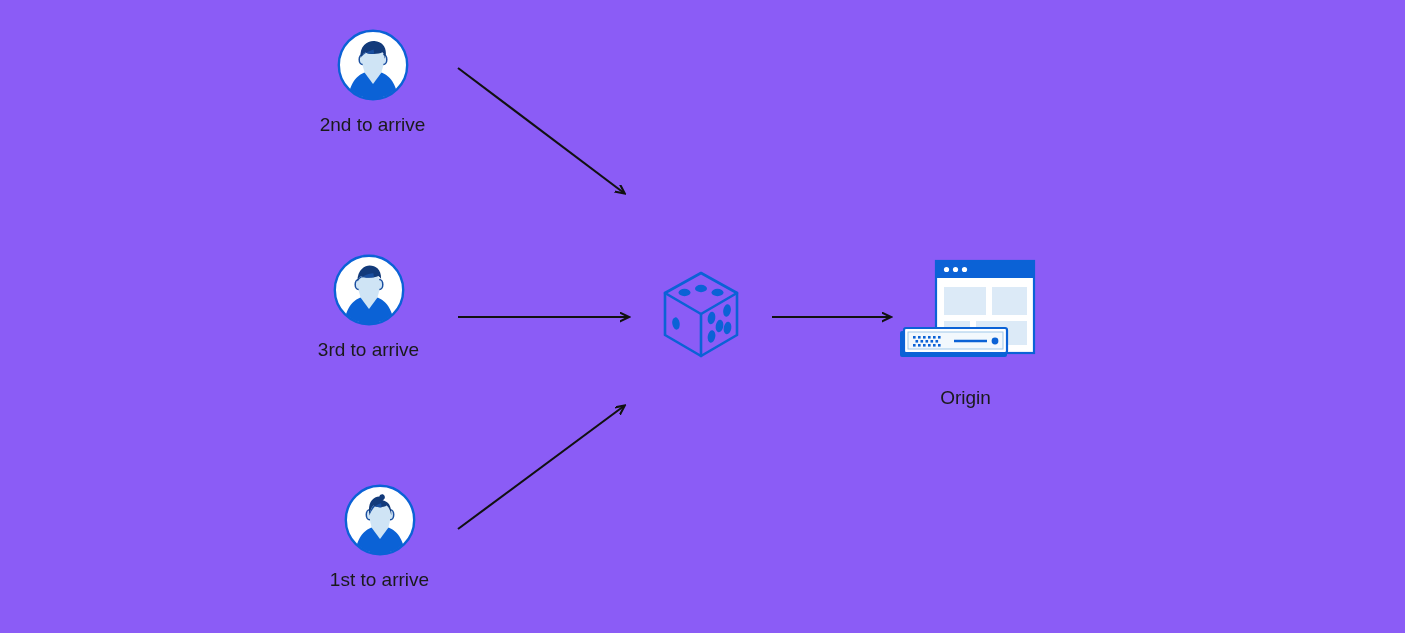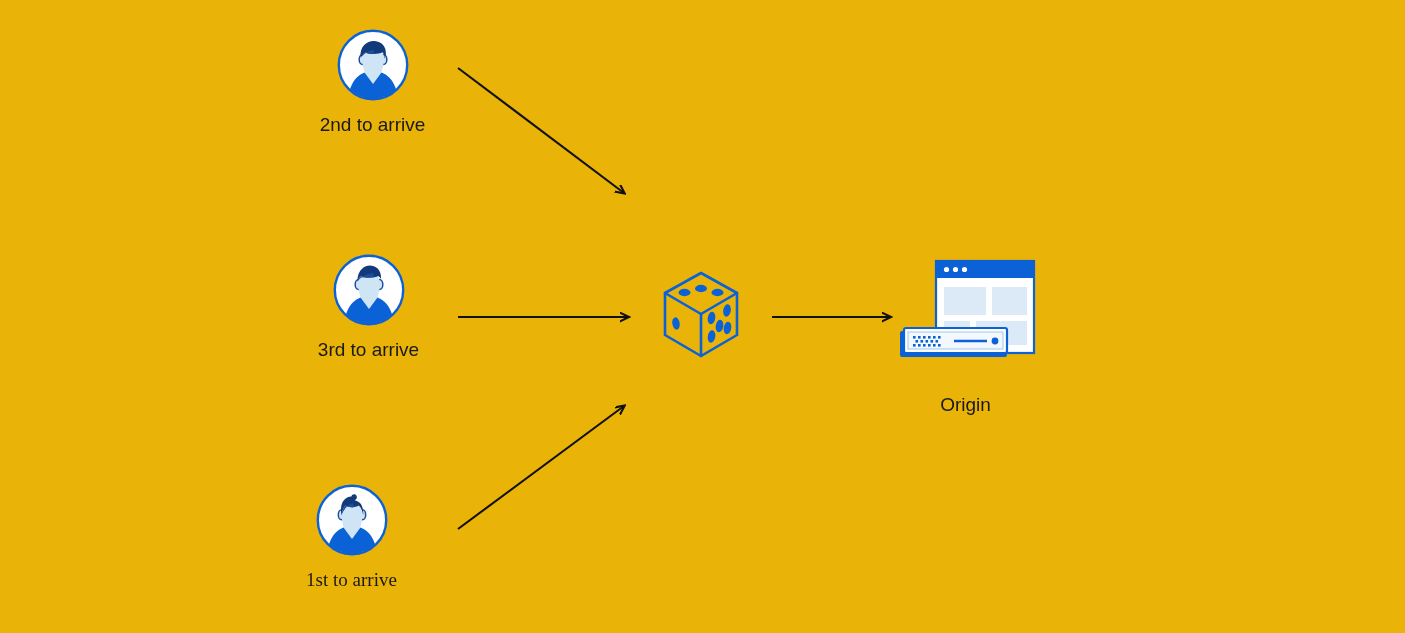--- a/index.html
+++ b/index.html
@@ -9,39 +9,39 @@
     background: #ffffff;
   }
   body {
     font-family: "Liberation Sans", sans-serif;
     -webkit-font-smoothing: antialiased;
   }
   #canvas {
     position: relative;
     width: 1405px;
     height: 633px;
-    background: #eab308;
+    background: #8b5cf6;
     overflow: hidden;
   }
   .node {
     position: absolute;
     display: flex;
     flex-direction: column;
     align-items: center;
   }
   .node-label {
     font-size: 19px;
     line-height: 24px;
     color: #1a1a1a;
     white-space: nowrap;
     text-align: center;
     font-weight: 400;
   }
   .avatar-label { margin-top: 11px; }
-  .origin-label { margin-top: 25px; }
+  .origin-label { margin-top: 18px; }
 
   .icon-wrap {
     display: block;
     line-height: 0;
   }
 
   svg { display: block; overflow: visible; }
 
   .arrow-layer {
     position: absolute;
@@ -113,21 +113,21 @@
           <ellipse cx="47.4" cy="31.5" rx="3.4" ry="5.1" fill="#cfe4f5" stroke="#1a4fa0" stroke-width="1.5"></ellipse>
           <path d="M26.5 28.5 C26.5 16.5 47.5 16.5 47.5 28.5 L47.5 33.5 C47.5 43.6 43.1 48.6 37 48.6 C30.9 48.6 26.5 43.6 26.5 33.5 Z" fill="#cfe4f5"></path>
           <path d="M25.4 28.6 C25.4 16.4 33.2 12.6 37.6 12.6 C43.6 12.6 49.4 16.4 49.1 26.0 C48.2 24.6 47.4 23.6 46.3 22.9 C42.6 25.0 32.3 25.2 28.4 23.2 C27.1 24.6 26.1 26.4 25.4 28.6 Z" fill="#123a7a"></path>
           <path d="M25.4 28.6 C26.1 26.5 27.1 24.6 28.4 23.2 C31.3 24.7 37.4 25.1 42 24.3 L41.4 20.3 C35.0 20.8 28.8 23.8 25.4 28.6 Z" fill="#1a4fa0"></path>
         </g>
       </svg>
     </span>
     <div class="node-label avatar-label">3rd to arrive</div>
   </div>
 
-  <div class="node" style="left:279px; top:483px; width:145px;font-family:Liberation Serif, serif;">
+  <div class="node" style="left:307px; top:483px; width:145px;">
     <span class="icon-wrap">
       <svg width="74" height="74" viewBox="0 0 74 74" aria-hidden="true">
         <defs>
           <clipPath id="clipC">
               <circle cx="37" cy="37" r="33.5"></circle>
             </clipPath>
         </defs>
         <circle cx="37" cy="37" r="34.2" fill="#ffffff" stroke="#0b62d6" stroke-width="2.4"></circle>
         <g clip-path="url(#clipC)">
           <path d="M37 43 C24 43 14.5 52 12 70 L62 70 C59.5 52 50 43 37 43 Z" fill="#0b62d6"></path>

